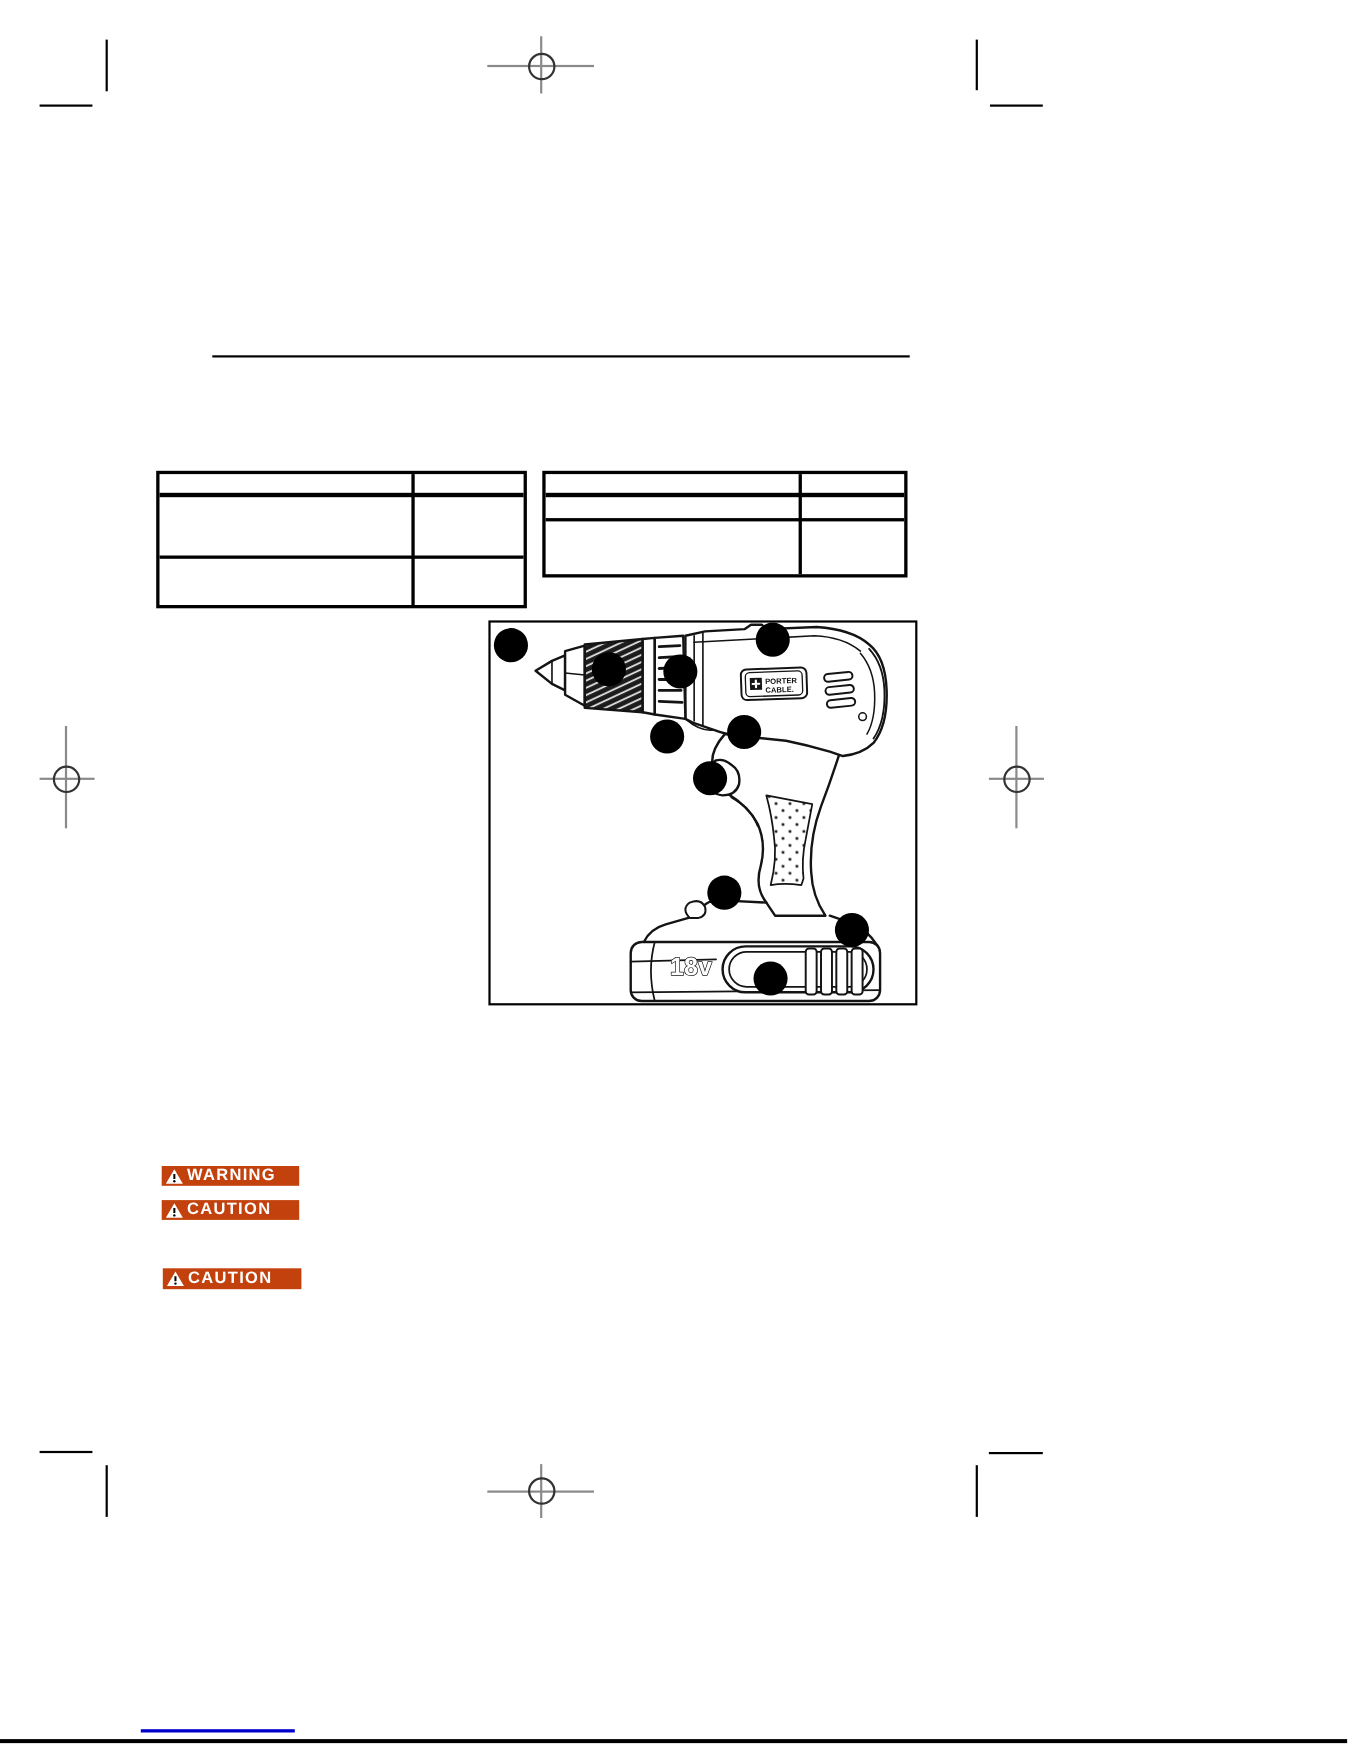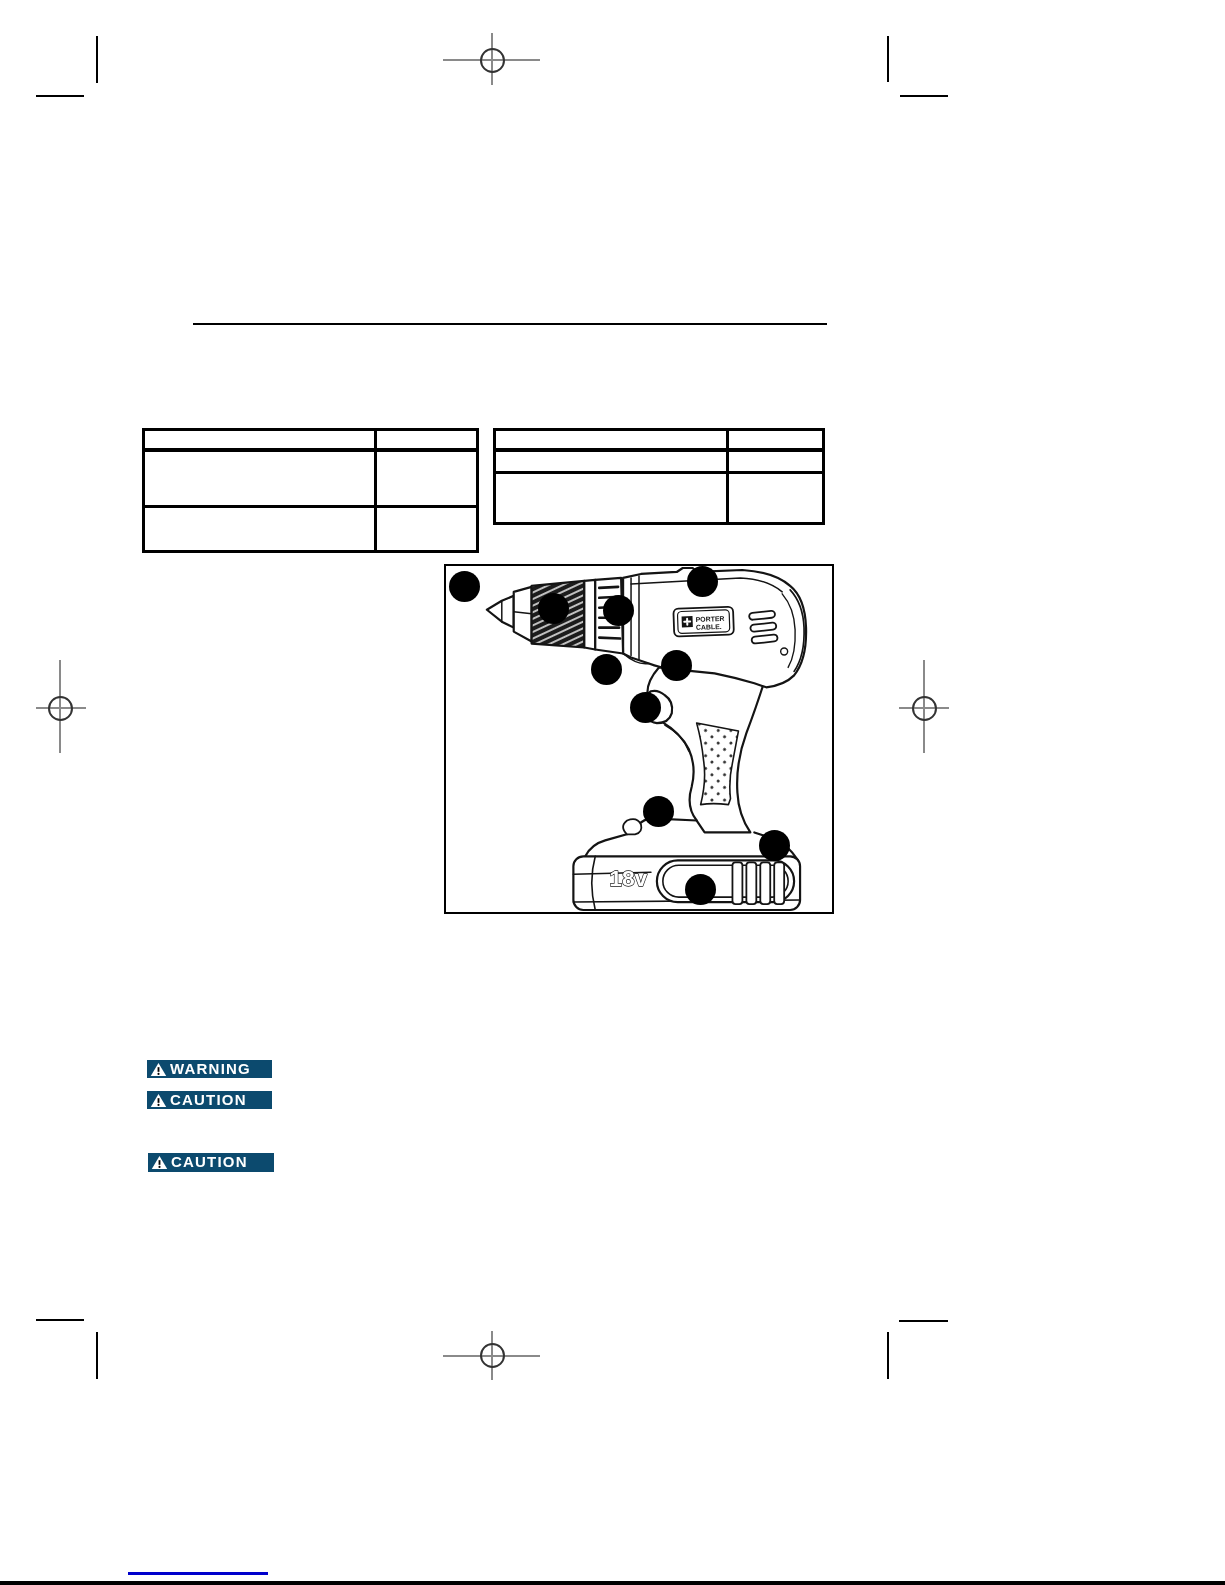--- a/index.html
+++ b/index.html
@@ -20,21 +20,21 @@
   
   .spec-table{position:absolute;border:3px solid #000;box-sizing:border-box;background:#fff;}
   .spec-table .colline,.spec-table .rowline{position:absolute;background:#000;}
   .spec-table .colline{top:0;bottom:0;width:3px;}
   .spec-table .rowline{left:0;right:0;}
   
   .figure-box{position:absolute;left:444px;top:564px;width:390px;height:350px;
               border:2px solid #000;box-sizing:border-box;background:#fff;}
   .callout{position:absolute;border-radius:50%;background:#000;}
   
-  .badge{position:absolute;display:flex;align-items:center;gap:3px;background:#0c4a6e;
+  .badge{position:absolute;display:flex;align-items:center;gap:3px;background:#c2410c;
          color:#fff;font-weight:bold;font-size:15px;letter-spacing:1.2px;
          padding:0 0 0 3px;box-sizing:border-box;font-family:"Liberation Sans",sans-serif;}
   .badge svg{flex:0 0 auto;}
   .badge span{position:relative;top:-1px;}
   
   .link-line{position:absolute;left:128px;top:1572px;width:140px;height:3px;background:#0000cc;}
   .bottom-edge{position:absolute;left:0;top:1581px;width:1225px;height:4px;background:#000;}
 </style>
 </head>
 <body>

